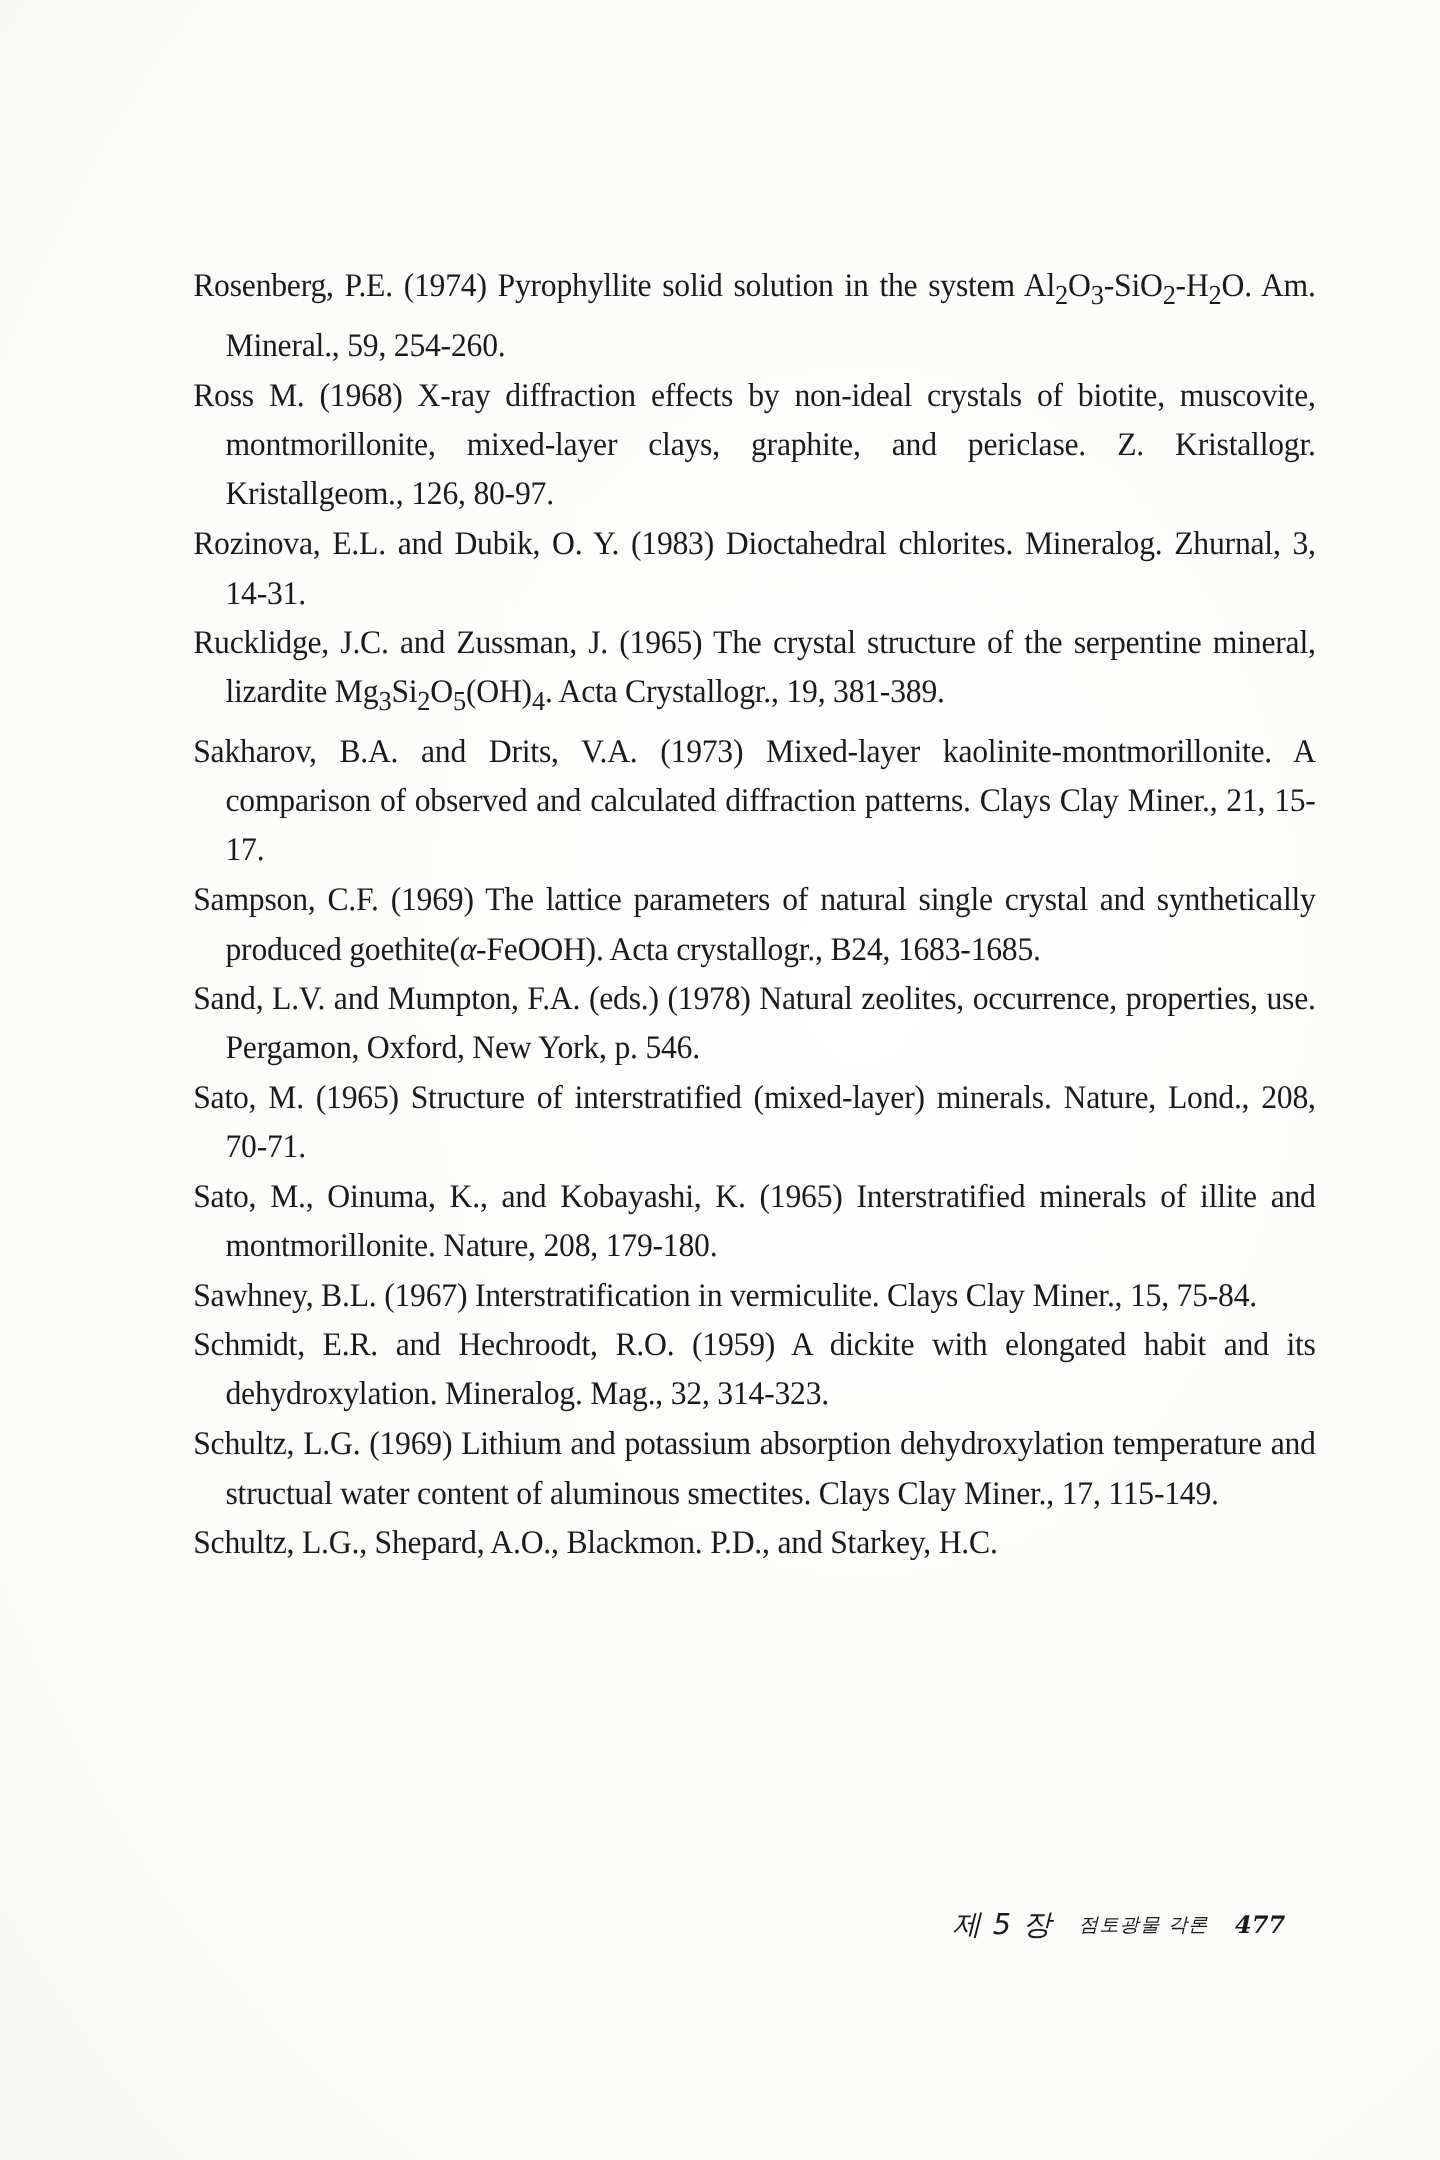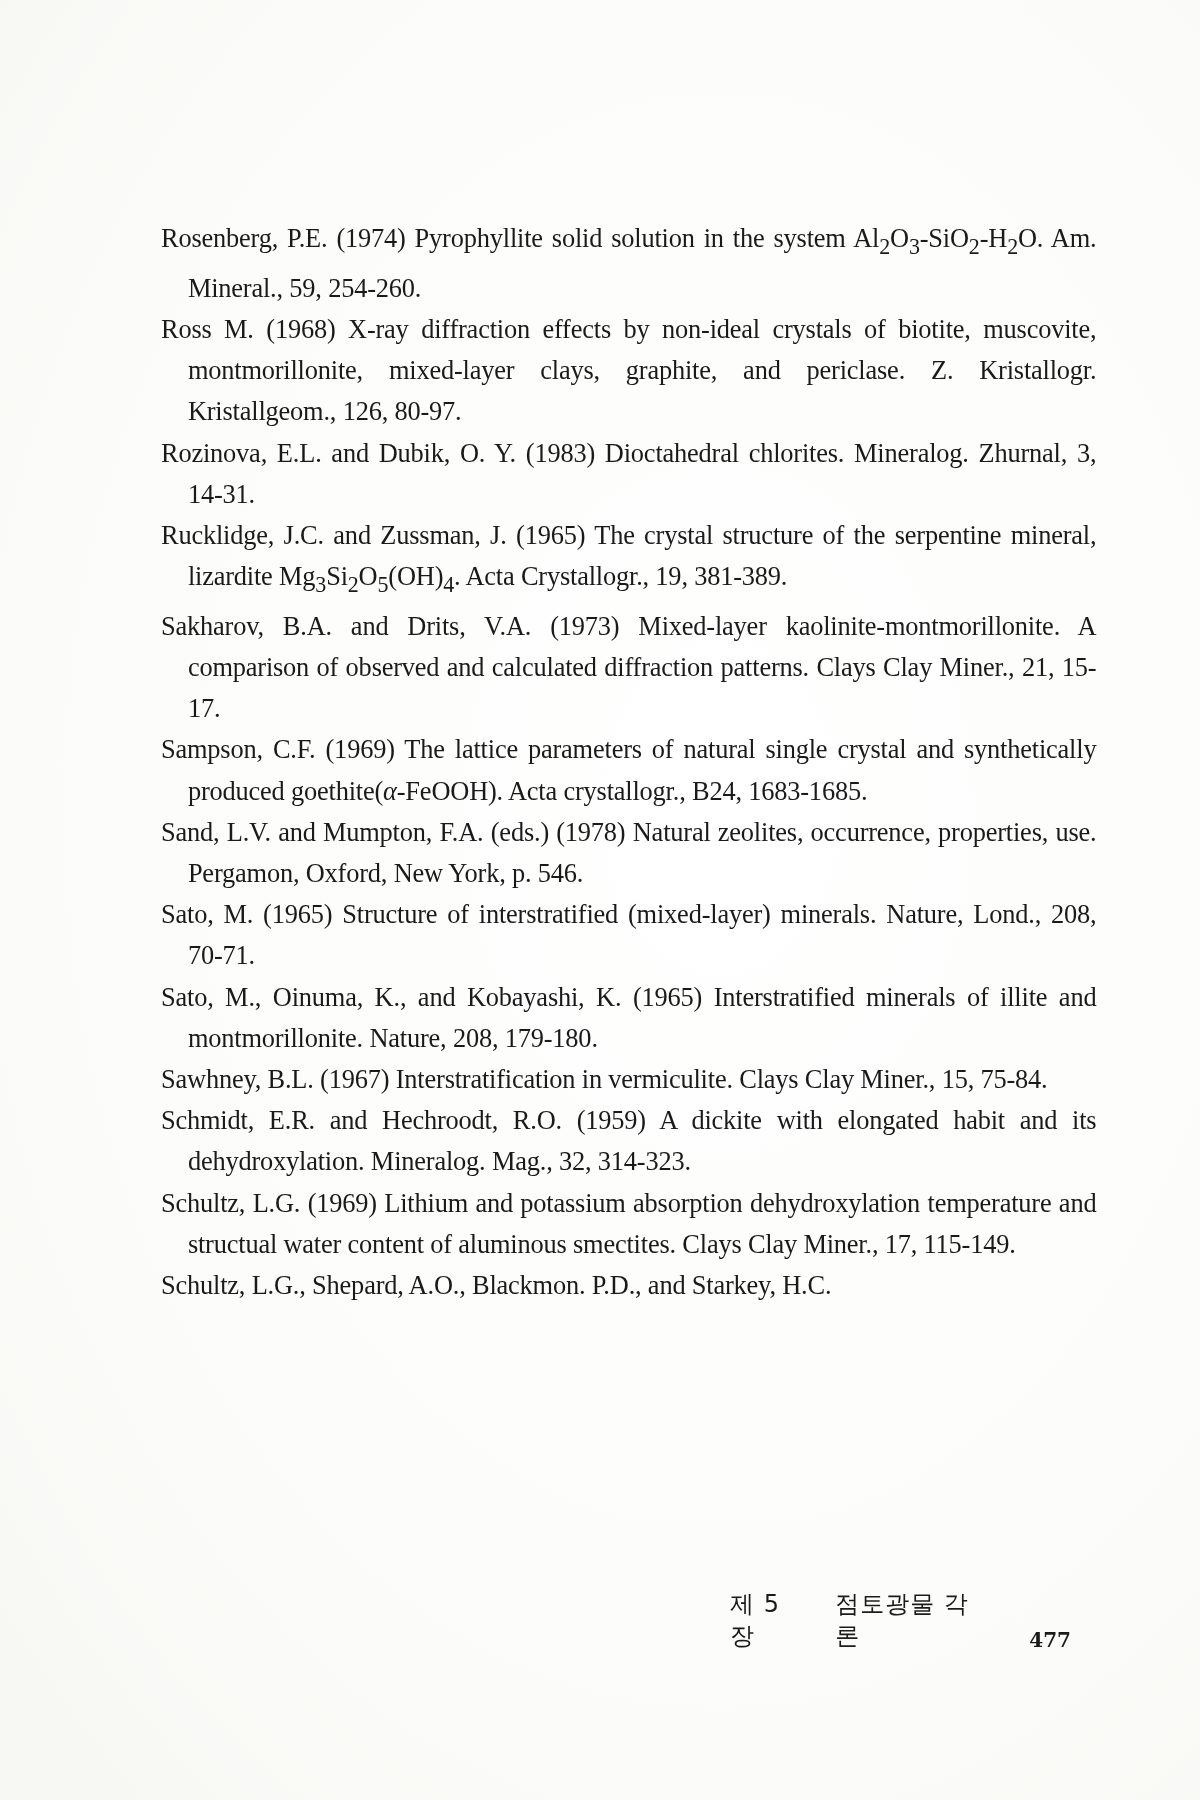--- a/index.html
+++ b/index.html
@@ -44,32 +44,33 @@
     transform-origin: left top;
     width: 104%;
   }
   .footer {
     position: absolute;
     left: 730px;
     top: 1588px;
     width: 341px;
     display: flex;
     justify-content: flex-end;
-    align-items: flex-end;
+    align-items: center;
     font-family: "DejaVu Sans", sans-serif;
     color: #1a1a1a;
+    font-style: italic;
   }
   .footer .chapter {
     font-size: 24px;
     margin-right: 22px;
     letter-spacing: 1px;
   }
   .footer .section {
-    font-size: 24px;
-    margin-right: 36px;
+    font-size: 16px;
+    margin-right: 22px;
     letter-spacing: 1px;
   }
   .footer .pagenum {
     font-size: 20px;
     font-weight: bold;
     font-family: "DejaVu Serif", serif;
   }
 </style>
 </head>
 <body>

